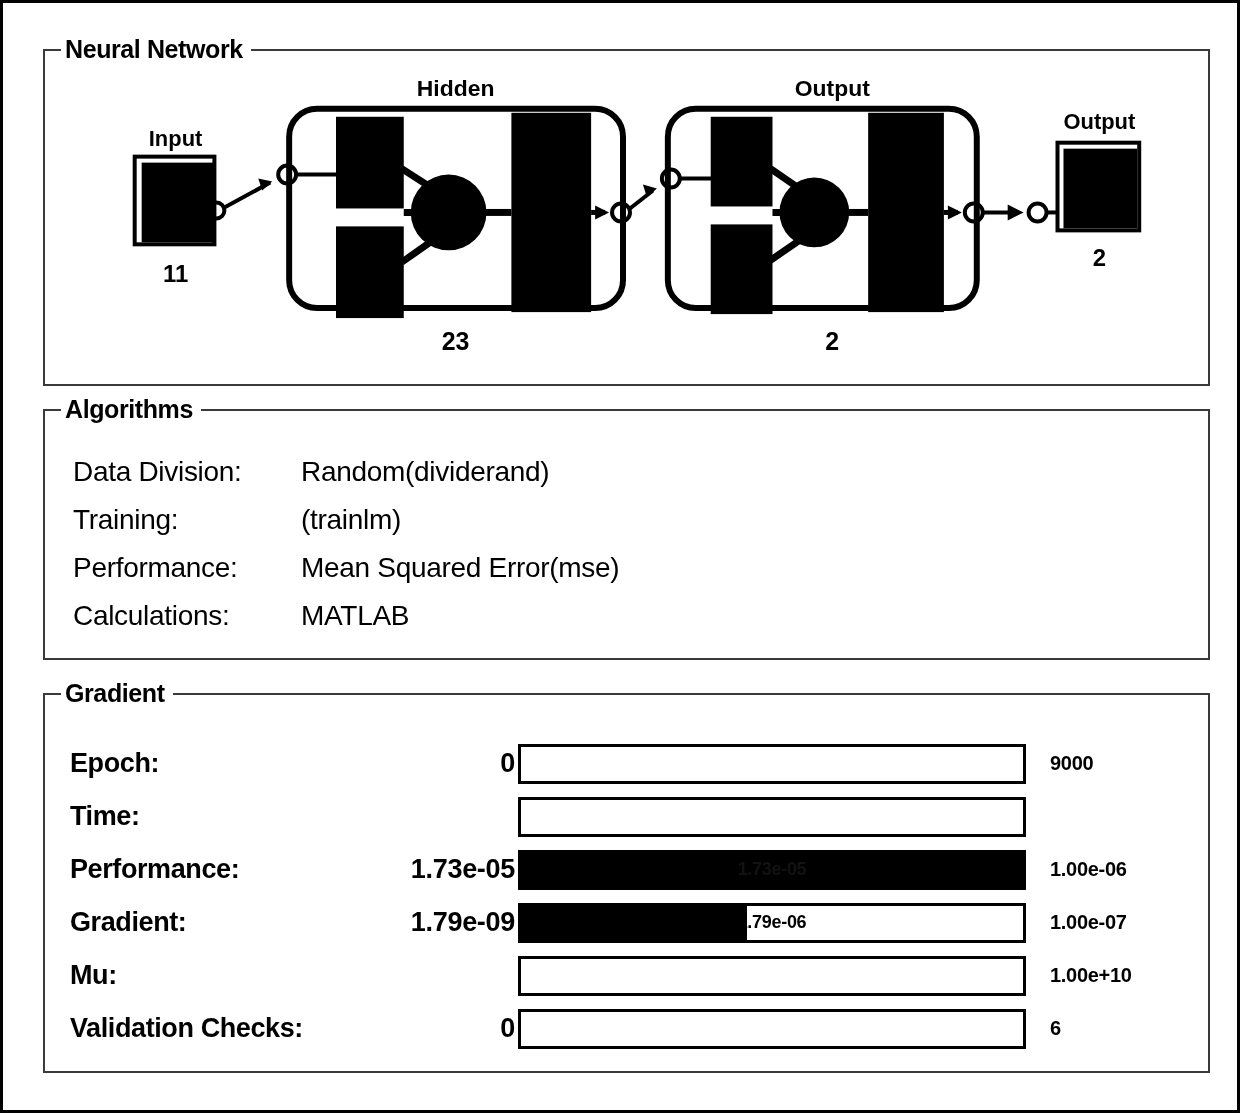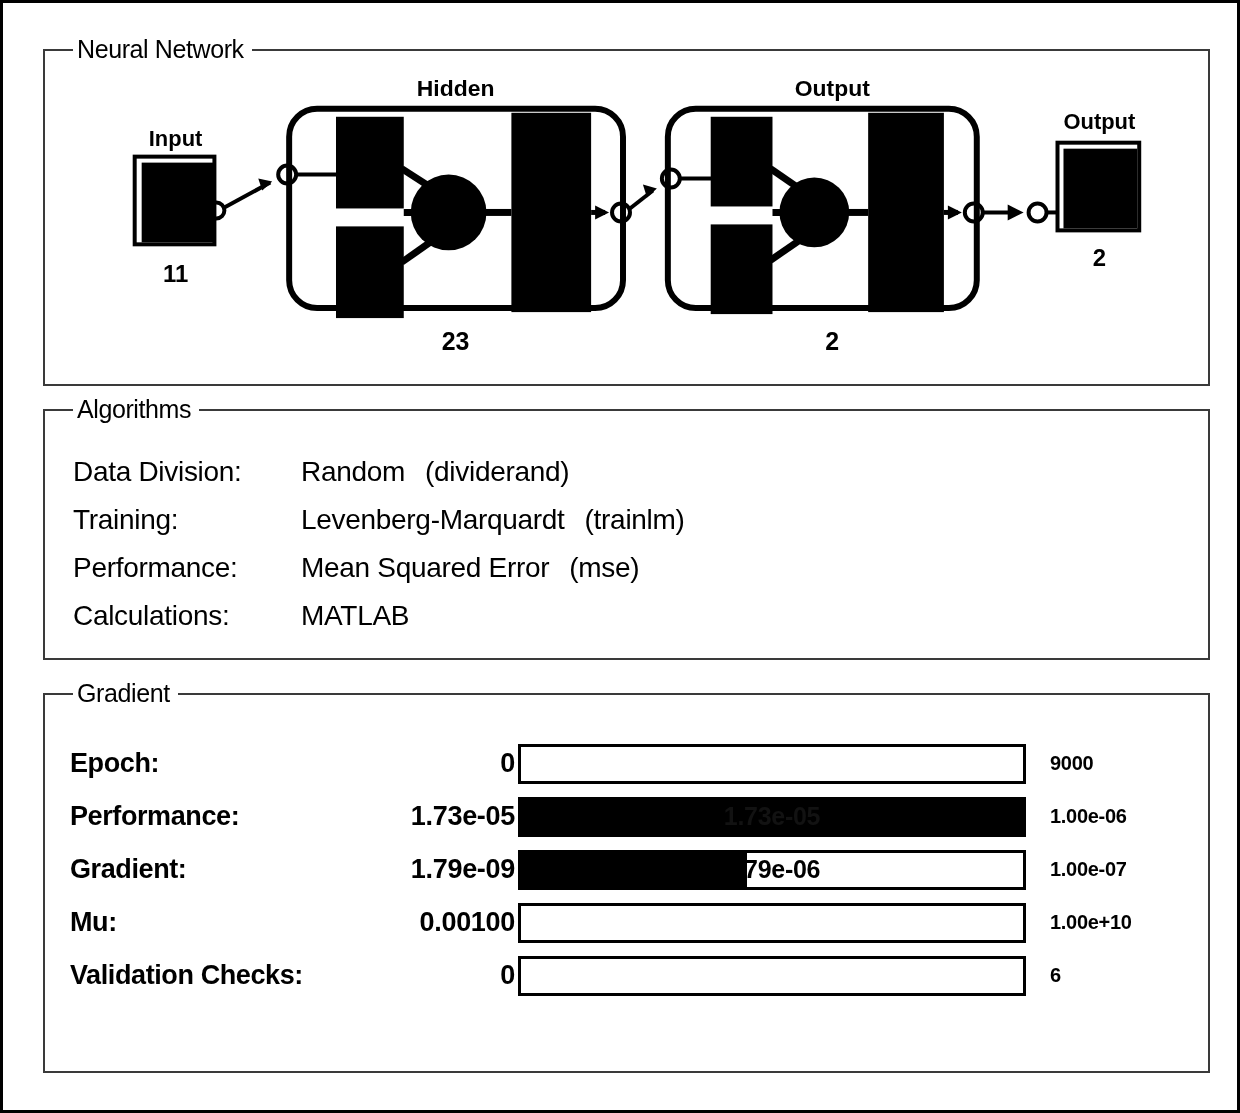--- a/index.html
+++ b/index.html
@@ -30,25 +30,25 @@
 
   
   .groupbox {
     position: absolute;
     border: 2px solid #3a3a3a;
     background: #ffffff;
   }
   .groupbox > .gb-title {
     position: absolute;
     top: -16px;
-    left: 28px;
+    left: 16px;
     background: #ffffff;
     padding: 0 8px 0 4px;
     font-size: 25px;
-    font-weight: normal;
+    font-weight: bold;
     letter-spacing: -0.4px;
     line-height: 28px;
     white-space: nowrap;
   }
 
   
   #nn-panel { left: 40px; top: 46px; width: 1167px; height: 337px; }
   #nn-diagram {
     position: absolute;
     left: 0; top: 0; right: 0; bottom: 0;
@@ -63,21 +63,21 @@
   }
   .alg-row {
     display: flex;
     align-items: flex-start;
     height: 48px;
     font-size: 28px;
     letter-spacing: -0.3px;
   }
   .alg-label { width: 228px; flex: 0 0 228px; white-space: nowrap; }
   .alg-value { white-space: nowrap; }
-  .alg-func  { margin-left: 20px; white-space: nowrap; }
+  .alg-func  { white-space: nowrap; }
 
   
   #prog-panel { left: 40px; top: 690px; width: 1167px; height: 380px; }
   #prog-rows {
     position: absolute;
     left: 0; top: 42px; width: 100%;
   }
   .prog-row {
     position: relative;
     height: 53px;
@@ -115,21 +115,21 @@
     position: absolute;
     left: 0; top: 0; bottom: 0;
     background: #000000;
   }
   .p-bar .bartext {
     position: absolute;
     left: 0; top: 0; right: 0; bottom: 0;
     display: flex;
     align-items: center;
     justify-content: center;
-    font-size: 25px;
+    font-size: 18px;
     font-weight: bold;
     letter-spacing: -0.3px;
     color: #000000;
     white-space: nowrap;
     z-index: 2;
     mix-blend-mode: difference;
     filter: invert(0);
   }
   
   .p-bar.obscured .bartext { color: #121212; mix-blend-mode: normal; }
@@ -233,21 +233,20 @@
   <div class="groupbox" id="alg-panel">
     <div class="gb-title">Algorithms</div>
     <div id="alg-list">
         <div class="alg-row">
           <span class="alg-label">Data Division:</span>
           <span class="alg-value">Random</span>
           <span class="alg-func">(dividerand)</span>
         </div>
         <div class="alg-row">
           <span class="alg-label">Training:</span>
-          <span class="alg-value">Levenberg-Marquardt</span>
           <span class="alg-func">(trainlm)</span>
         </div>
         <div class="alg-row">
           <span class="alg-label">Performance:</span>
           <span class="alg-value">Mean Squared Error</span>
           <span class="alg-func">(mse)</span>
         </div>
         <div class="alg-row">
           <span class="alg-label">Calculations:</span>
           <span class="alg-value">MATLAB</span>
@@ -262,40 +261,48 @@
         <div class="prog-row">
           <div class="p-label">Epoch:</div>
           <div class="p-left">0</div>
           <div class="p-bar">
             <div class="fill" style="width: 0%;"></div>
             <div class="bartext">5 iterations</div>
           </div>
           <div class="p-right">9000</div>
         </div>
         <div class="prog-row">
+          <div class="p-label">Time:</div>
+          <div class="p-left"></div>
+          <div class="p-bar">
+            <div class="fill" style="width: 0%;"></div>
+            <div class="bartext">0:00:00</div>
+          </div>
+          <div class="p-right"></div>
+        </div>
+        <div class="prog-row">
           <div class="p-label">Performance:</div>
           <div class="p-left">1.73e-05</div>
           <div class="p-bar obscured">
             <div class="fill" style="width: 100%;"></div>
             <div class="bartext">1.73e-05</div>
           </div>
           <div class="p-right">1.00e-06</div>
         </div>
         <div class="prog-row">
           <div class="p-label">Gradient:</div>
           <div class="p-left">1.79e-09</div>
           <div class="p-bar split">
             <div class="fill" style="width: 45%;"></div>
             <div class="bartext">1.79e-06</div>
           </div>
           <div class="p-right">1.00e-07</div>
         </div>
         <div class="prog-row">
           <div class="p-label">Mu:</div>
-          <div class="p-left">0.00100</div>
           <div class="p-bar">
             <div class="fill" style="width: 0%;"></div>
             <div class="bartext">1.00e-07</div>
           </div>
           <div class="p-right">1.00e+10</div>
         </div>
         <div class="prog-row">
           <div class="p-label">Validation Checks:</div>
           <div class="p-left">0</div>
           <div class="p-bar">

